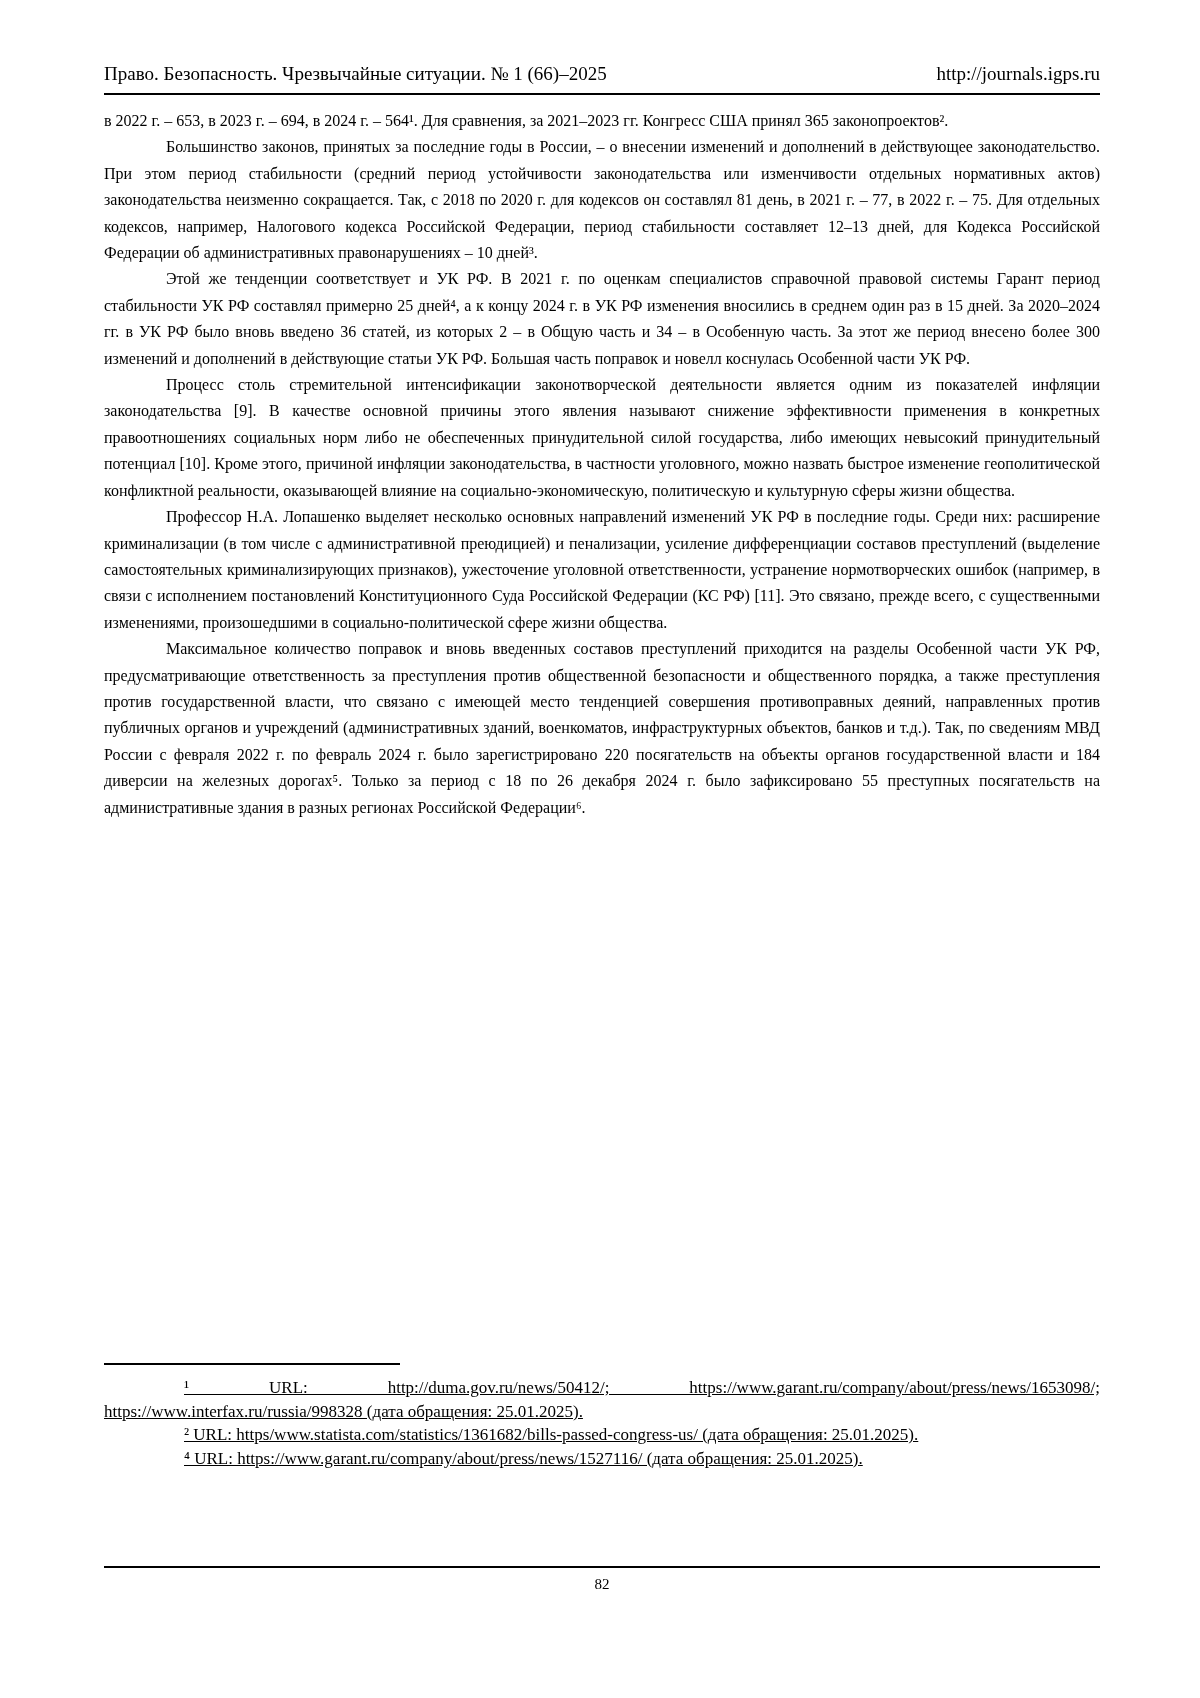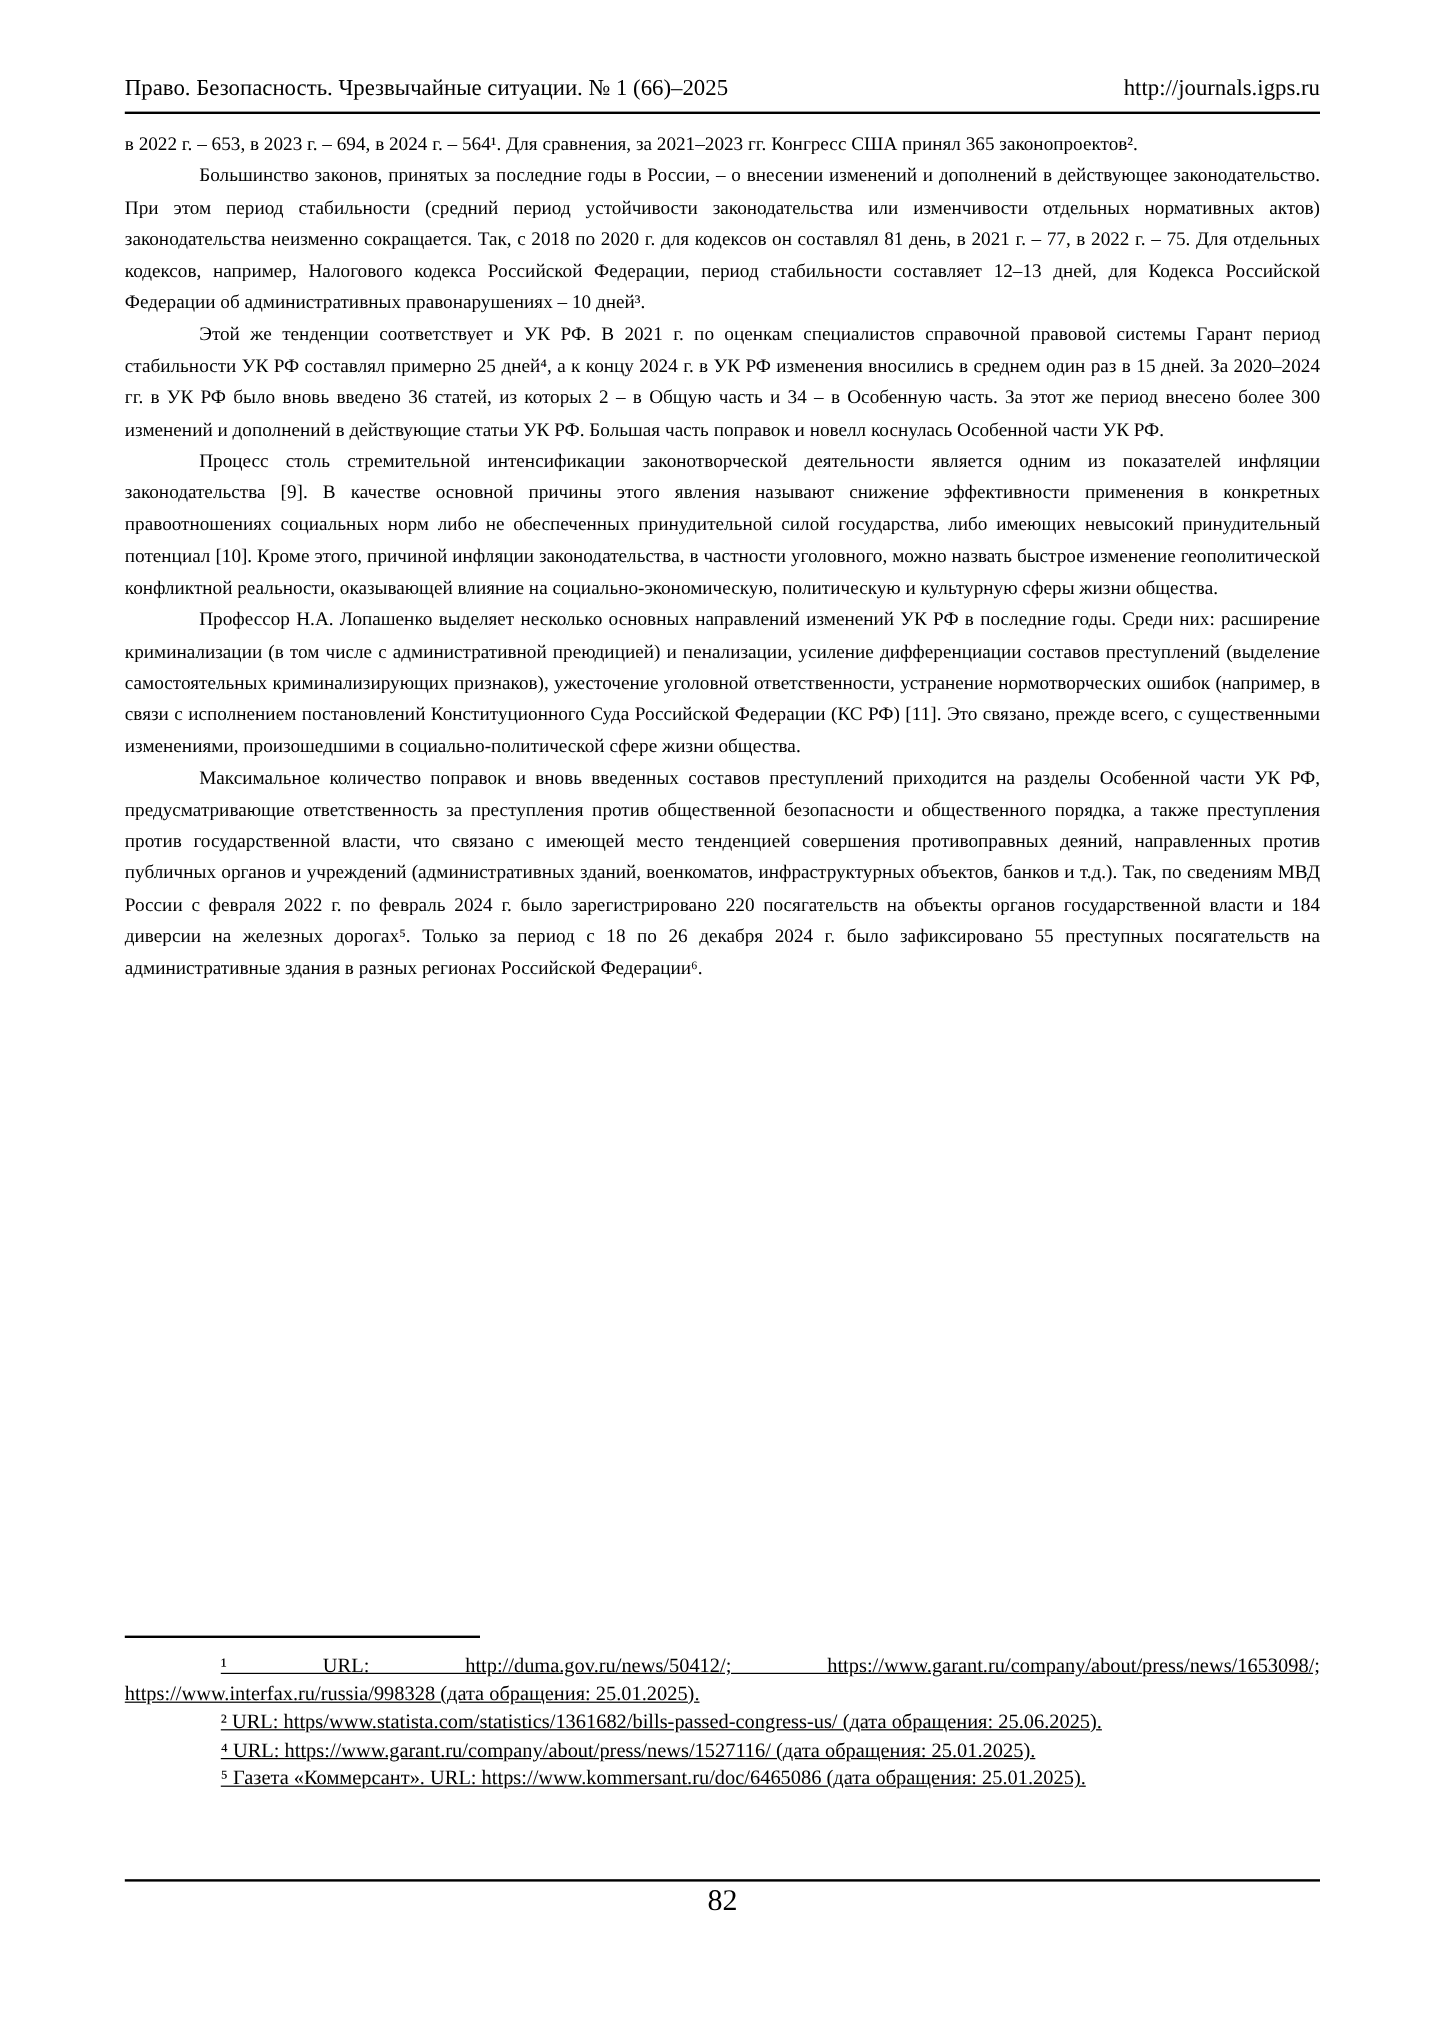--- a/index.html
+++ b/index.html
@@ -64,21 +64,21 @@
   .footnotes-area p.footnote:first-of-type {
     margin-top: 11px;
   }
   .page-footer {
     position: absolute;
     left: 104px;
     right: 100px;
     top: 1566px;
     border-top: 2px solid #000000;
     text-align: center;
-    font-size: 25px;
+    font-size: 15px;
     line-height: 25px;
     padding-top: 4px;
   }
   .page-footer .page-number {
     margin: 0;
   }
   .page-footer .section-title {
     margin: 0;
   }
 </style>
@@ -97,22 +97,21 @@
     <p class="para">Большинство законов, принятых за последние годы в России, – о внесении изменений и дополнений в действующее законодательство. При этом период стабильности (средний период устойчивости законодательства или изменчивости отдельных нормативных актов) законодательства неизменно сокращается. Так, с 2018 по 2020 г. для кодексов он составлял 81 день, в 2021 г. – 77, в 2022 г. – 75. Для отдельных кодексов, например, Налогового кодекса Российской Федерации, период стабильности составляет 12–13 дней, для Кодекса Российской Федерации об административных правонарушениях – 10 дней³.</p>
     <p class="para">Этой же тенденции соответствует и УК РФ. В 2021 г. по оценкам специалистов справочной правовой системы Гарант период стабильности УК РФ составлял примерно 25 дней⁴, а к концу 2024 г. в УК РФ изменения вносились в среднем один раз в 15 дней. За 2020–2024 гг. в УК РФ было вновь введено 36 статей, из которых 2 – в Общую часть и 34 – в Особенную часть. За этот же период внесено более 300 изменений и дополнений в действующие статьи УК РФ. Большая часть поправок и новелл коснулась Особенной части УК РФ.</p>
     <p class="para">Процесс столь стремительной интенсификации законотворческой деятельности является одним из показателей инфляции законодательства [9]. В качестве основной причины этого явления называют снижение эффективности применения в конкретных правоотношениях социальных норм либо не обеспеченных принудительной силой государства, либо имеющих невысокий принудительный потенциал [10]. Кроме этого, причиной инфляции законодательства, в частности уголовного, можно назвать быстрое изменение геополитической конфликтной реальности, оказывающей влияние на социально-экономическую, политическую и культурную сферы жизни общества.</p>
     <p class="para">Профессор Н.А. Лопашенко выделяет несколько основных направлений изменений УК РФ в последние годы. Среди них: расширение криминализации (в том числе с административной преюдицией) и пенализации, усиление дифференциации составов преступлений (выделение самостоятельных криминализирующих признаков), ужесточение уголовной ответственности, устранение нормотворческих ошибок (например, в связи с исполнением постановлений Конституционного Суда Российской Федерации (КС РФ) [11]. Это связано, прежде всего, с существенными изменениями, произошедшими в социально-политической сфере жизни общества.</p>
     <p class="para">Максимальное количество поправок и вновь введенных составов преступлений приходится на разделы Особенной части УК РФ, предусматривающие ответственность за преступления против общественной безопасности и общественного порядка, а также преступления против государственной власти, что связано с имеющей место тенденцией совершения противоправных деяний, направленных против публичных органов и учреждений (административных зданий, военкоматов, инфраструктурных объектов, банков и т.д.). Так, по сведениям МВД России с февраля 2022 г. по февраль 2024 г. было зарегистрировано 220 посягательств на объекты органов государственной власти и 184 диверсии на железных дорогах⁵. Только за период с 18 по 26 декабря 2024 г. было зафиксировано 55 преступных посягательств на административные здания в разных регионах Российской Федерации⁶.</p>
   </div>
 
   <div class="footnotes-area">
     <div class="footnote-separator"></div>
     <p class="footnote">¹ URL: http://duma.gov.ru/news/50412/; https://www.garant.ru/company/about/press/news/1653098/; https://www.interfax.ru/russia/998328 (дата обращения: 25.01.2025).</p>
-    <p class="footnote">² URL: https/www.statista.com/statistics/1361682/bills-passed-congress-us/ (дата обращения: 25.06.2025).</p>
+    <p class="footnote">² URL: https/www.statista.com/statistics/1361682/bills-passed-congress-us/ (дата обращения: 25.01.2025).</p>
     <p class="footnote">⁴ URL: https://www.garant.ru/company/about/press/news/1527116/ (дата обращения: 25.01.2025).</p>
-    <p class="footnote">⁵ Газета «Коммерсант». URL: https://www.kommersant.ru/doc/6465086 (дата обращения: 25.01.2025).</p>
   </div>
 
   <div class="page-footer">
     <p class="page-number">82</p>
   </div>
 
 </div>
 
 </body></html>

